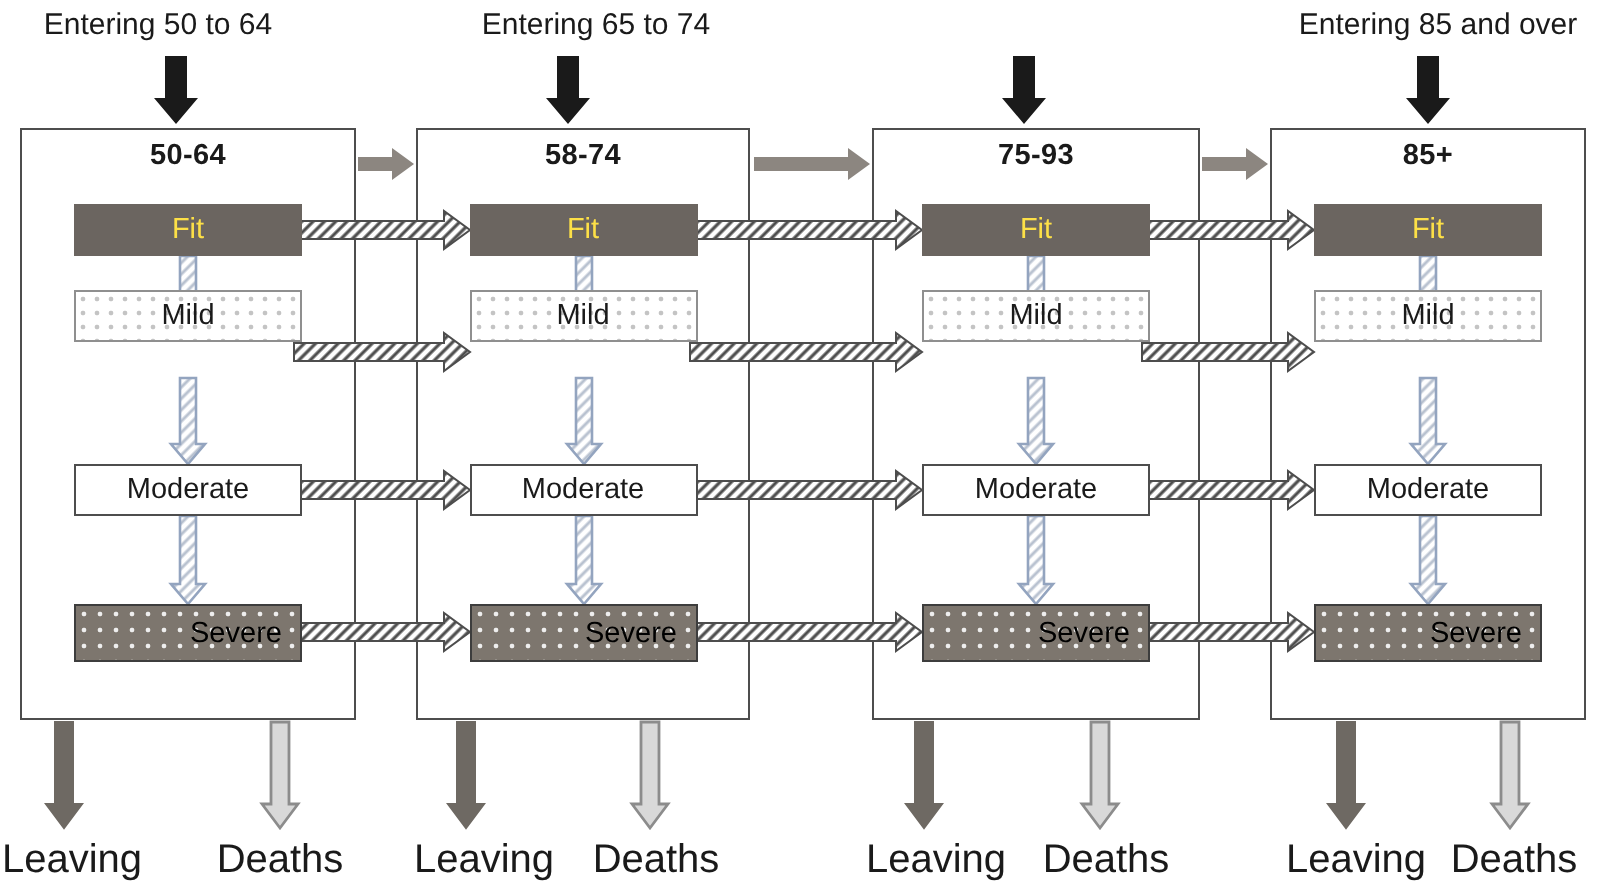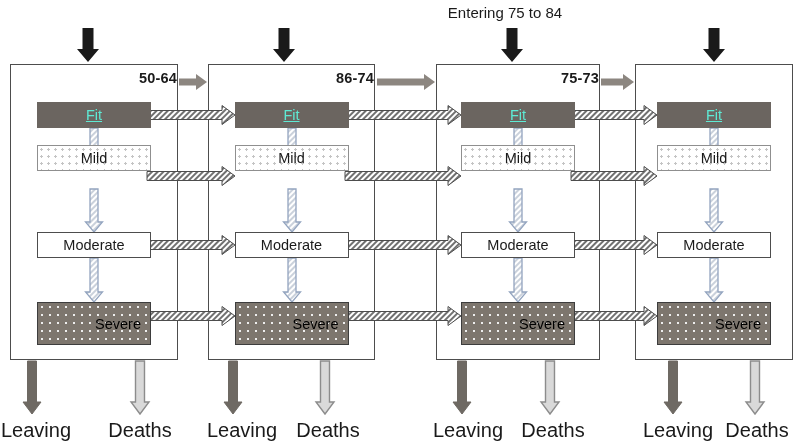--- a/index.html
+++ b/index.html
@@ -13,29 +13,29 @@
   .hatch-line-light{stroke:var(--worsening_hatch,#b9c2d0);stroke-width:1.5;}
   .h-arrow{fill:url(#hatchDark);stroke:var(--transition_hatch,#4d4d4d);stroke-width:1;}
   .v-arrow{fill:url(#hatchLight);stroke:var(--worsening_arrow_stroke,#93a4bf);stroke-width:1.3;}
   .aging-arrow{fill:var(--aging_arrow,#8c8680);stroke:none;}
   .entering-arrow{fill:var(--entering_arrow,#1a1a1a);stroke:none;}
   .leaving-arrow{fill:var(--leaving_arrow,#6e6963);stroke:var(--leaving_arrow,#6e6963);stroke-width:1;}
   .deaths-arrow{fill:var(--deaths_arrow_fill,#d9d9d9);stroke:var(--deaths_arrow_stroke,#8c8c8c);stroke-width:1.4;}
 
   
   .panel{position:absolute;top:64px;height:296px;border:1.5px solid var(--panel_border,#4d4d4d);box-sizing:border-box;background:transparent;}
-  .panel-title{position:absolute;top:5px;left:0;width:100%;text-align:right;font-weight:bold;font-size:14.5px;letter-spacing:.2px;}
+  .panel-title{position:absolute;top:5px;left:0;width:100%;text-align:center;font-weight:bold;font-size:14.5px;letter-spacing:.2px;}
 
   .state{position:absolute;left:50%;transform:translateX(-50%);width:114px;height:26px;display:flex;align-items:center;justify-content:center;font-size:14.5px;box-sizing:border-box;z-index:3;}
-  .state.fit{top:37px;background:var(--fit_fill,#6b6560);color:#5eead4;border:1px solid var(--fit_fill,#6b6560);text-decoration:underline;}
+  .state.fit{top:37px;background:var(--fit_fill,#6b6560);color:#fde047;border:1px solid var(--fit_fill,#6b6560);}
   .state.mild{top:80px;background-color:var(--mild_fill,#ffffff);
     background-image:radial-gradient(circle,var(--mild_dot,#c4c4c4) 1px,transparent 1.35px);
     background-size:7px 7px;border:1px solid #8f8f8f;}
   .state.moderate{top:167px;background:var(--moderate_fill,#ffffff);border:1.3px solid #4d4d4d;}
-  .state.severe{top:237px;height:43px;background-color:var(--severe_fill,#7d766e);
+  .state.severe{top:237px;height:29px;background-color:var(--severe_fill,#7d766e);
     background-image:radial-gradient(circle,var(--severe_dot,#eeeeee) 1px,transparent 1.35px);
     background-size:8px 8px;border:1.5px solid #3d3d3d;color:#000;padding-left:48px;}
 
   .enter-label{position:absolute;top:4px;transform:translateX(-50%);white-space:nowrap;font-size:15px;z-index:3;}
   .bottom-label{position:absolute;top:419px;transform:translateX(-50%);white-space:nowrap;font-size:20px;z-index:3;}
 </style>
 </head>
 <body>
 
 <div class="canvas">
@@ -96,47 +96,50 @@
     <path class="leaving-arrow" d="M228.5,361 V402 H224 L233,414 L242,402 H237.5 V361 Z"></path>
     <path class="leaving-arrow" d="M457.5,361 V402 H453 L462,414 L471,402 H466.5 V361 Z"></path>
     <path class="leaving-arrow" d="M668.5,361 V402 H664 L673,414 L682,402 H677.5 V361 Z"></path>
 
     <path class="deaths-arrow" d="M135.5,361 V402 H131 L140,414 L149,402 H144.5 V361 Z"></path>
     <path class="deaths-arrow" d="M320.5,361 V402 H316 L325,414 L334,402 H329.5 V361 Z"></path>
     <path class="deaths-arrow" d="M545.5,361 V402 H541 L550,414 L559,402 H554.5 V361 Z"></path>
     <path class="deaths-arrow" d="M750.5,361 V402 H746 L755,414 L764,402 H759.5 V361 Z"></path>
   </svg>
 
-  <div class="enter-label" style="left:505px">Entering 75 to 84</div>
+  <div class="enter-label" style="left:79px">Entering 50 to 64</div>
+  <div class="enter-label" style="left:298px">Entering 65 to 74</div>
+  <div class="enter-label" style="left:719px">Entering 85 and over</div>
 
   <div class="panel" style="left:10px;width:168px">
     <div class="panel-title">50-64</div>
     <div class="state fit">Fit</div>
     <div class="state mild">Mild</div>
     <div class="state moderate">Moderate</div>
     <div class="state severe">Severe</div>
   </div>
 
   <div class="panel" style="left:208px;width:167px">
-    <div class="panel-title">86-74</div>
+    <div class="panel-title">58-74</div>
     <div class="state fit">Fit</div>
     <div class="state mild">Mild</div>
     <div class="state moderate">Moderate</div>
     <div class="state severe">Severe</div>
   </div>
 
   <div class="panel" style="left:436px;width:164px">
-    <div class="panel-title">75-73</div>
+    <div class="panel-title">75-93</div>
     <div class="state fit">Fit</div>
     <div class="state mild">Mild</div>
     <div class="state moderate">Moderate</div>
     <div class="state severe">Severe</div>
   </div>
 
   <div class="panel" style="left:635px;width:158px">
+    <div class="panel-title">85+</div>
     <div class="state fit">Fit</div>
     <div class="state mild">Mild</div>
     <div class="state moderate">Moderate</div>
     <div class="state severe">Severe</div>
   </div>
 
   <div class="bottom-label" style="left:36px">Leaving</div>
   <div class="bottom-label" style="left:140px">Deaths</div>
   <div class="bottom-label" style="left:242px">Leaving</div>
   <div class="bottom-label" style="left:328px">Deaths</div>

